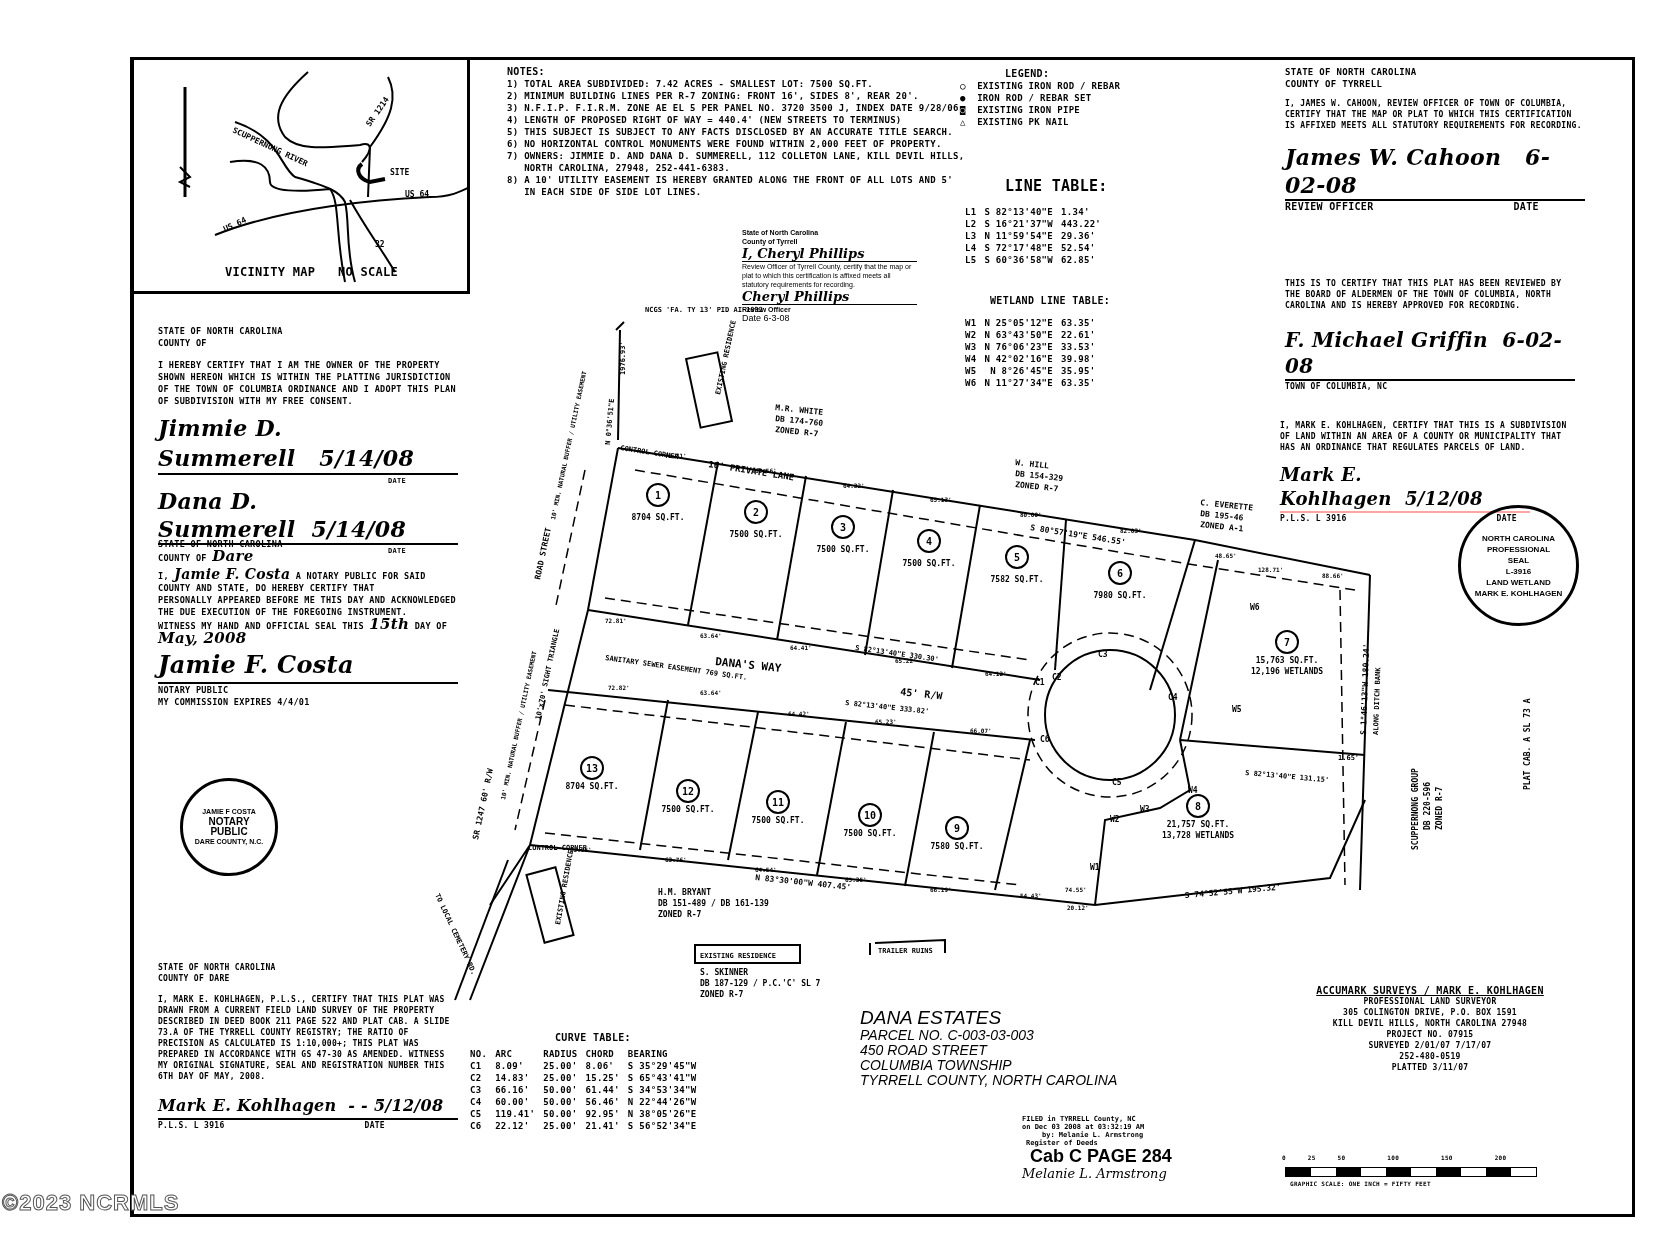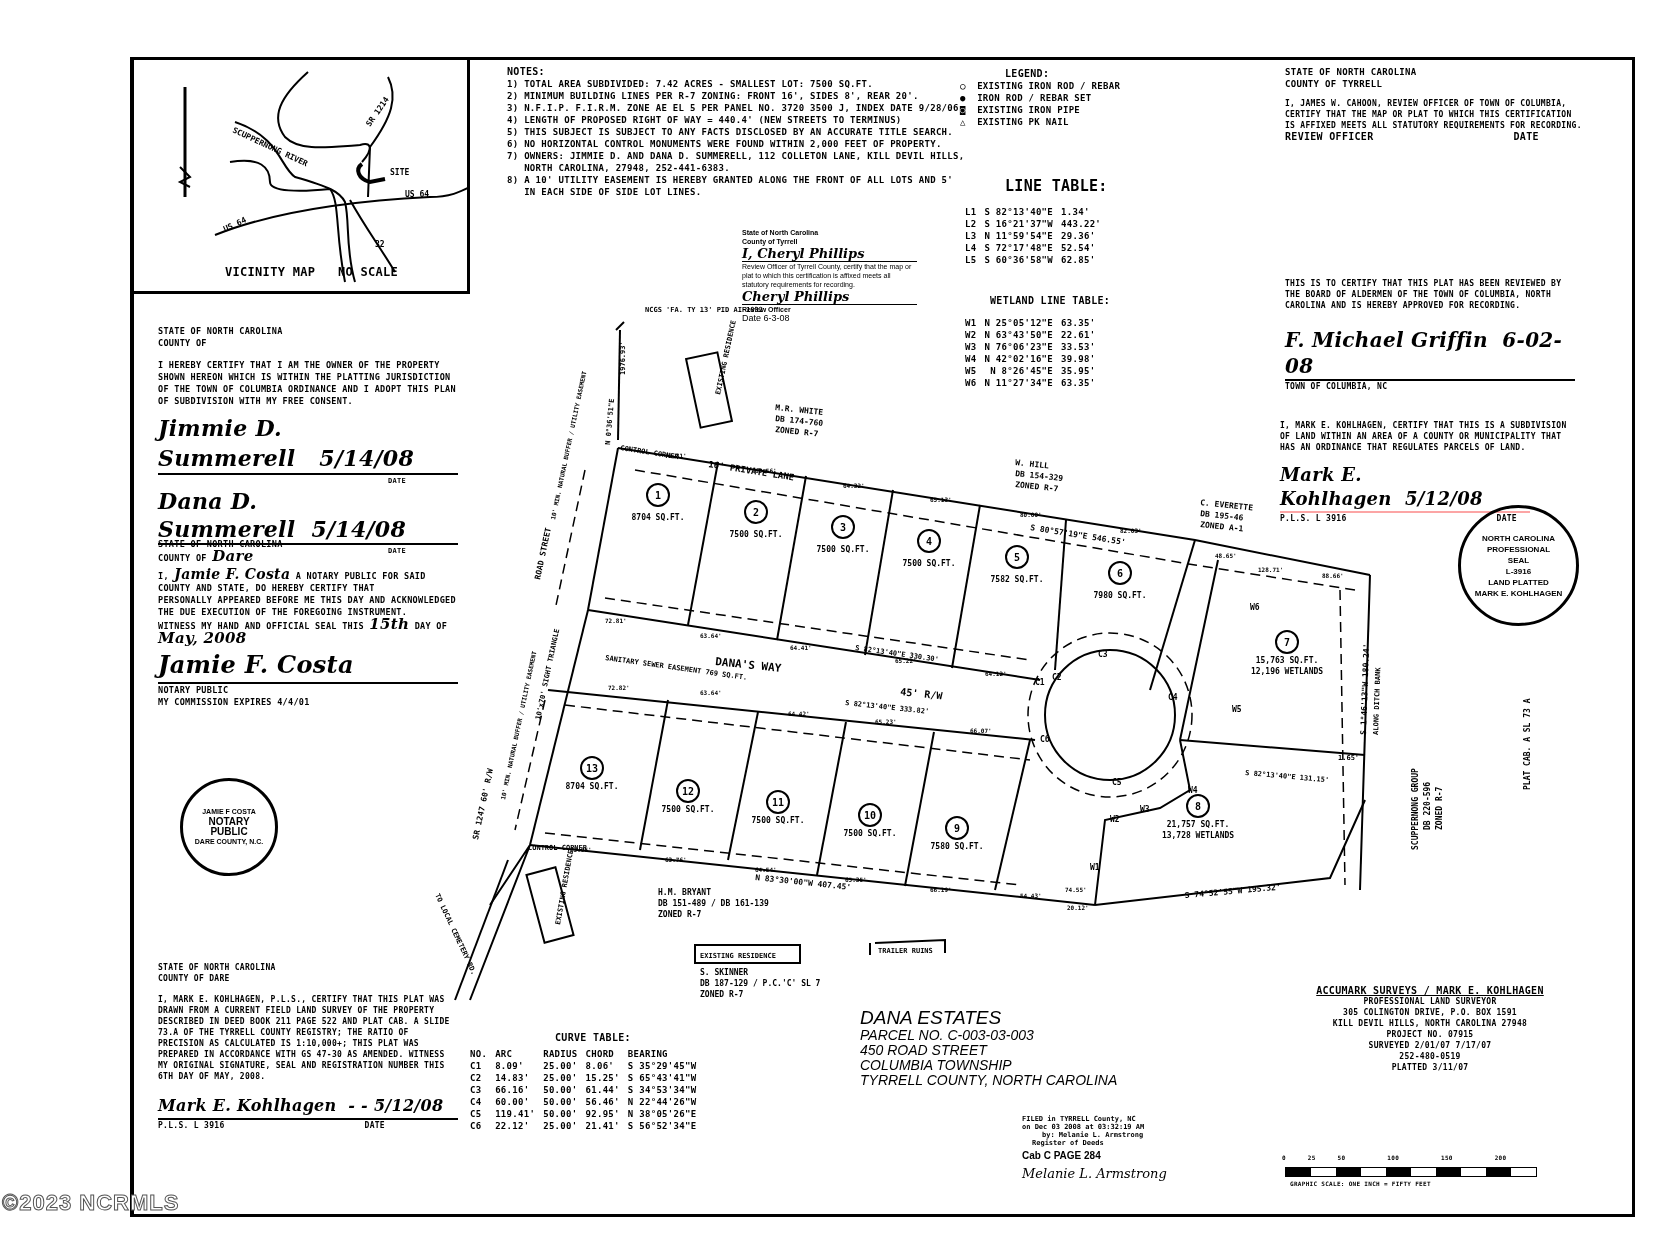--- a/index.html
+++ b/index.html
@@ -149,20 +149,21 @@
   <div>Review Officer of Tyrrell County, certify that the map or plat to which this certification is affixed meets all statutory requirements for recording.</div>
   <div class="sig" style="font-size:13px;line-height:15px;border-bottom:1px solid #000;">Cheryl Phillips</div>
   <div style="font-weight:bold;">Review Officer</div>
   <div style="font-weight:normal;font-size:9px;">Date 6-3-08</div>
 </div>
 
 <div class="abs hand t9" style="left:1285px;top:66px;width:300px;">
   <div>STATE OF NORTH CAROLINA</div>
   <div>COUNTY OF TYRRELL</div>
   <div style="margin-top:8px;font-size:8px;line-height:11px;">I, James W. Cahoon, REVIEW OFFICER OF Town of Columbia, CERTIFY THAT THE MAP OR PLAT TO WHICH THIS CERTIFICATION IS AFFIXED MEETS ALL STATUTORY REQUIREMENTS FOR RECORDING.</div>
+  <div class="sig" style="font-size:22px;line-height:28px;margin-top:12px;border-bottom:2px solid #000;text-transform:none;"><span>James W. Cahoon</span>&nbsp;&nbsp;&nbsp;<span>6-02-08</span></div>
   <div style="font-size:10px;"><span>REVIEW OFFICER</span><span style="margin-left:140px;">DATE</span></div>
 </div>
 
 <div class="abs hand" style="left:1285px;top:278px;width:290px;font-size:8px;line-height:11px;">
   <div>THIS IS TO CERTIFY THAT THIS PLAT HAS BEEN REVIEWED BY THE BOARD OF ALDERMEN OF THE TOWN OF COLUMBIA, NORTH CAROLINA AND IS HEREBY APPROVED FOR RECORDING.</div>
   <div class="sig" style="font-size:20px;line-height:26px;margin-top:16px;border-bottom:2px solid #000;text-transform:none;"><span>F. Michael Griffin</span>&nbsp;&nbsp;<span>6-02-08</span></div>
   <div>TOWN OF COLUMBIA, NC</div>
 </div>
 
 <div class="abs hand" style="left:1280px;top:420px;width:300px;font-size:8px;line-height:11px;">
@@ -170,21 +171,21 @@
   <div class="sig" style="font-size:18px;line-height:24px;margin-top:10px;border-bottom:2px solid #fca5a5;width:250px;text-transform:none;"><span>Mark E. Kohlhagen</span>&nbsp;&nbsp;<span>5/12/08</span></div>
   <div><span>P.L.S. L 3916</span><span style="margin-left:150px;">DATE</span></div>
 </div>
 
 <div class="seal" style="left:1458px;top:505px;width:115px;height:115px;">
   <div style="font-size:8px;line-height:11px;font-weight:bold;">
     <div>NORTH CAROLINA</div>
     <div>PROFESSIONAL</div>
     <div>SEAL</div>
     <div>L-3916</div>
-    <div>LAND PLATTED</div>
+    <div>LAND WETLAND</div>
     <div>MARK E. KOHLHAGEN</div>
   </div>
 </div>
 
 <div class="abs hand" style="left:158px;top:325px;width:300px;font-size:8.5px;line-height:12px;">
   <div>STATE OF NORTH CAROLINA</div>
   <div>COUNTY OF</div>
   <div style="margin-top:10px;">I HEREBY CERTIFY THAT I AM THE OWNER OF THE PROPERTY SHOWN HEREON WHICH IS WITHIN THE PLATTING JURISDICTION OF THE TOWN OF COLUMBIA ORDINANCE AND I ADOPT THIS PLAN OF SUBDIVISION WITH MY FREE CONSENT.</div>
   <div class="sig" style="font-size:22px;line-height:30px;border-bottom:2px solid #000;text-transform:none;margin-top:6px;"><span>Jimmie D. Summerell</span>&nbsp;&nbsp;&nbsp;<span>5/14/08</span></div>
   <div style="font-size:7px;margin-left:230px;">DATE</div>
@@ -283,22 +284,22 @@
   <div class="s">PARCEL NO. C-003-03-003</div>
   <div class="s">450 ROAD STREET</div>
   <div class="s">COLUMBIA TOWNSHIP</div>
   <div class="s">TYRRELL COUNTY, NORTH CAROLINA</div>
 </div>
 
 <div class="abs" style="left:1022px;top:1115px;width:160px;font-size:7px;line-height:8px;font-weight:bold;font-family:'DejaVu Sans Mono',monospace;">
   <div>FILED in TYRRELL County, NC</div>
   <div>on Dec 03 2008 at 03:32:19 AM</div>
   <div style="margin-left:20px;">by: Melanie L. Armstrong</div>
-  <div style="margin-left:10px;">Register of Deeds</div>
-  <div style="font-size:10px;line-height:18px;font-family:'Liberation Sans',sans-serif;">Cab C PAGE 284</div>
+  <div style="margin-left:4px;">Register of Deeds</div>
+  <div style="font-size:18px;line-height:18px;font-family:'Liberation Sans',sans-serif;margin-left:8px;">Cab C PAGE 284</div>
   <div class="sig" style="font-size:13px;line-height:18px;font-weight:normal;">Melanie L. Armstrong</div>
 </div>
 
 <div class="abs hand" style="left:1280px;top:985px;width:300px;text-align:center;font-size:8px;line-height:11px;">
   <div style="font-size:10px;text-decoration:underline;">ACCUMARK SURVEYS / MARK E. KOHLHAGEN</div>
   <div>PROFESSIONAL LAND SURVEYOR</div>
   <div>305 COLINGTON DRIVE, P.O. BOX 1591</div>
   <div>KILL DEVIL HILLS, NORTH CAROLINA 27948</div>
   <div>PROJECT NO. 07915</div>
   <div>SURVEYED 2/01/07 7/17/07</div>

